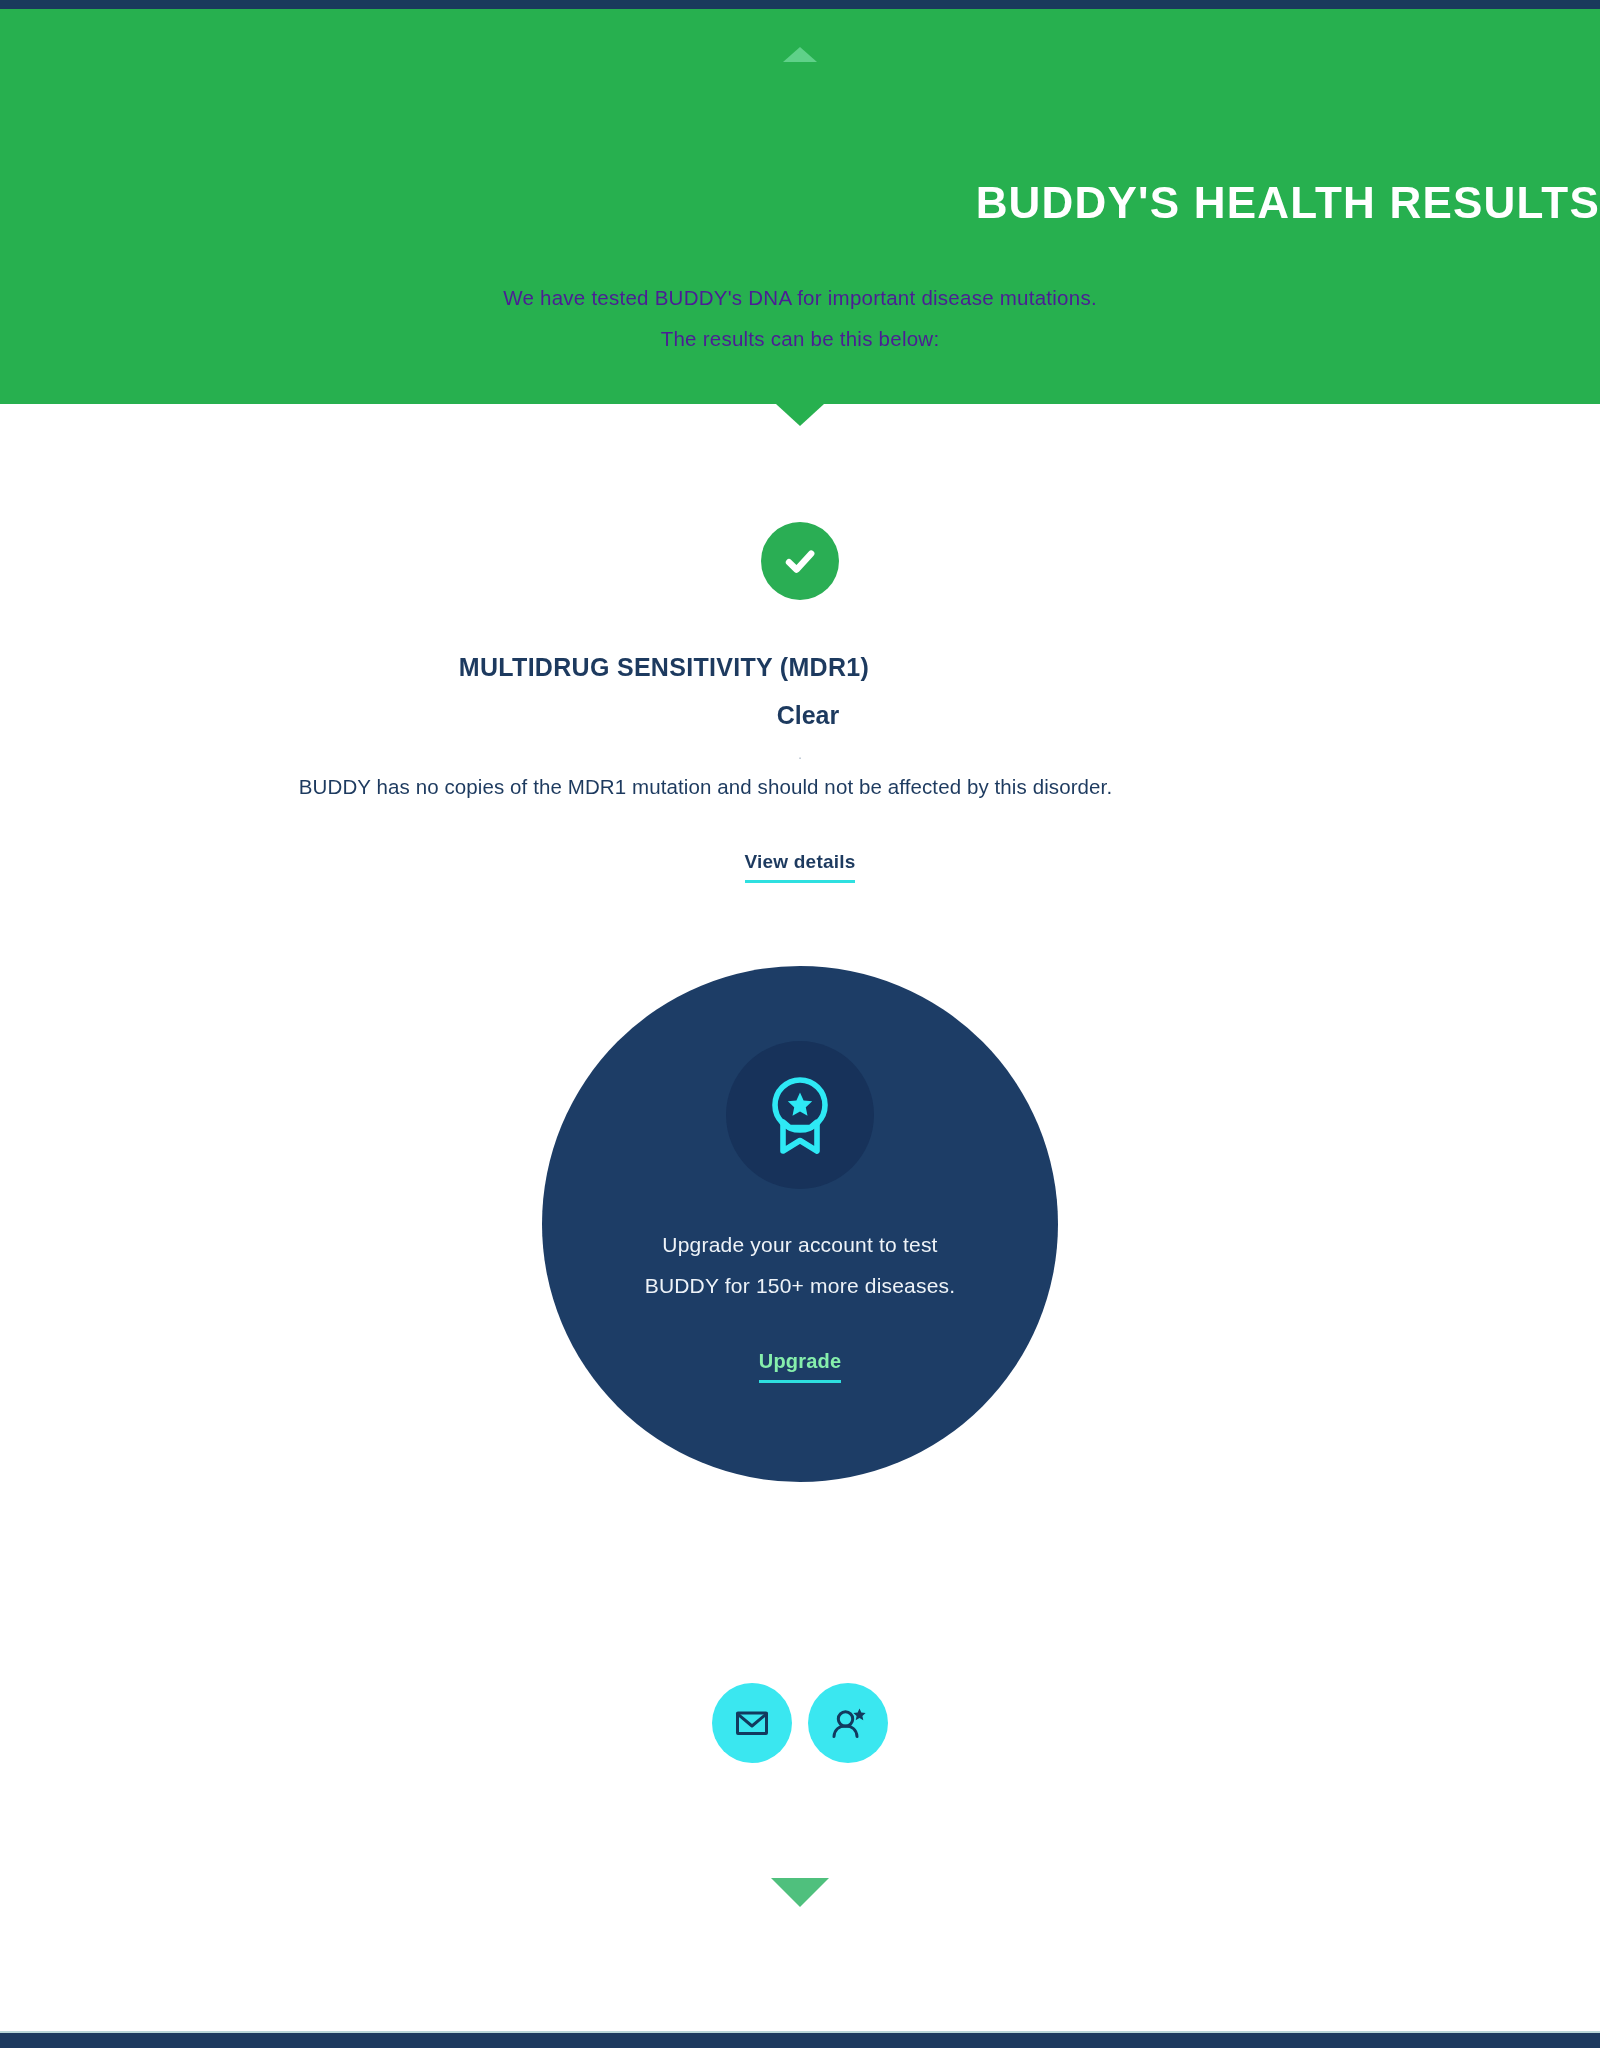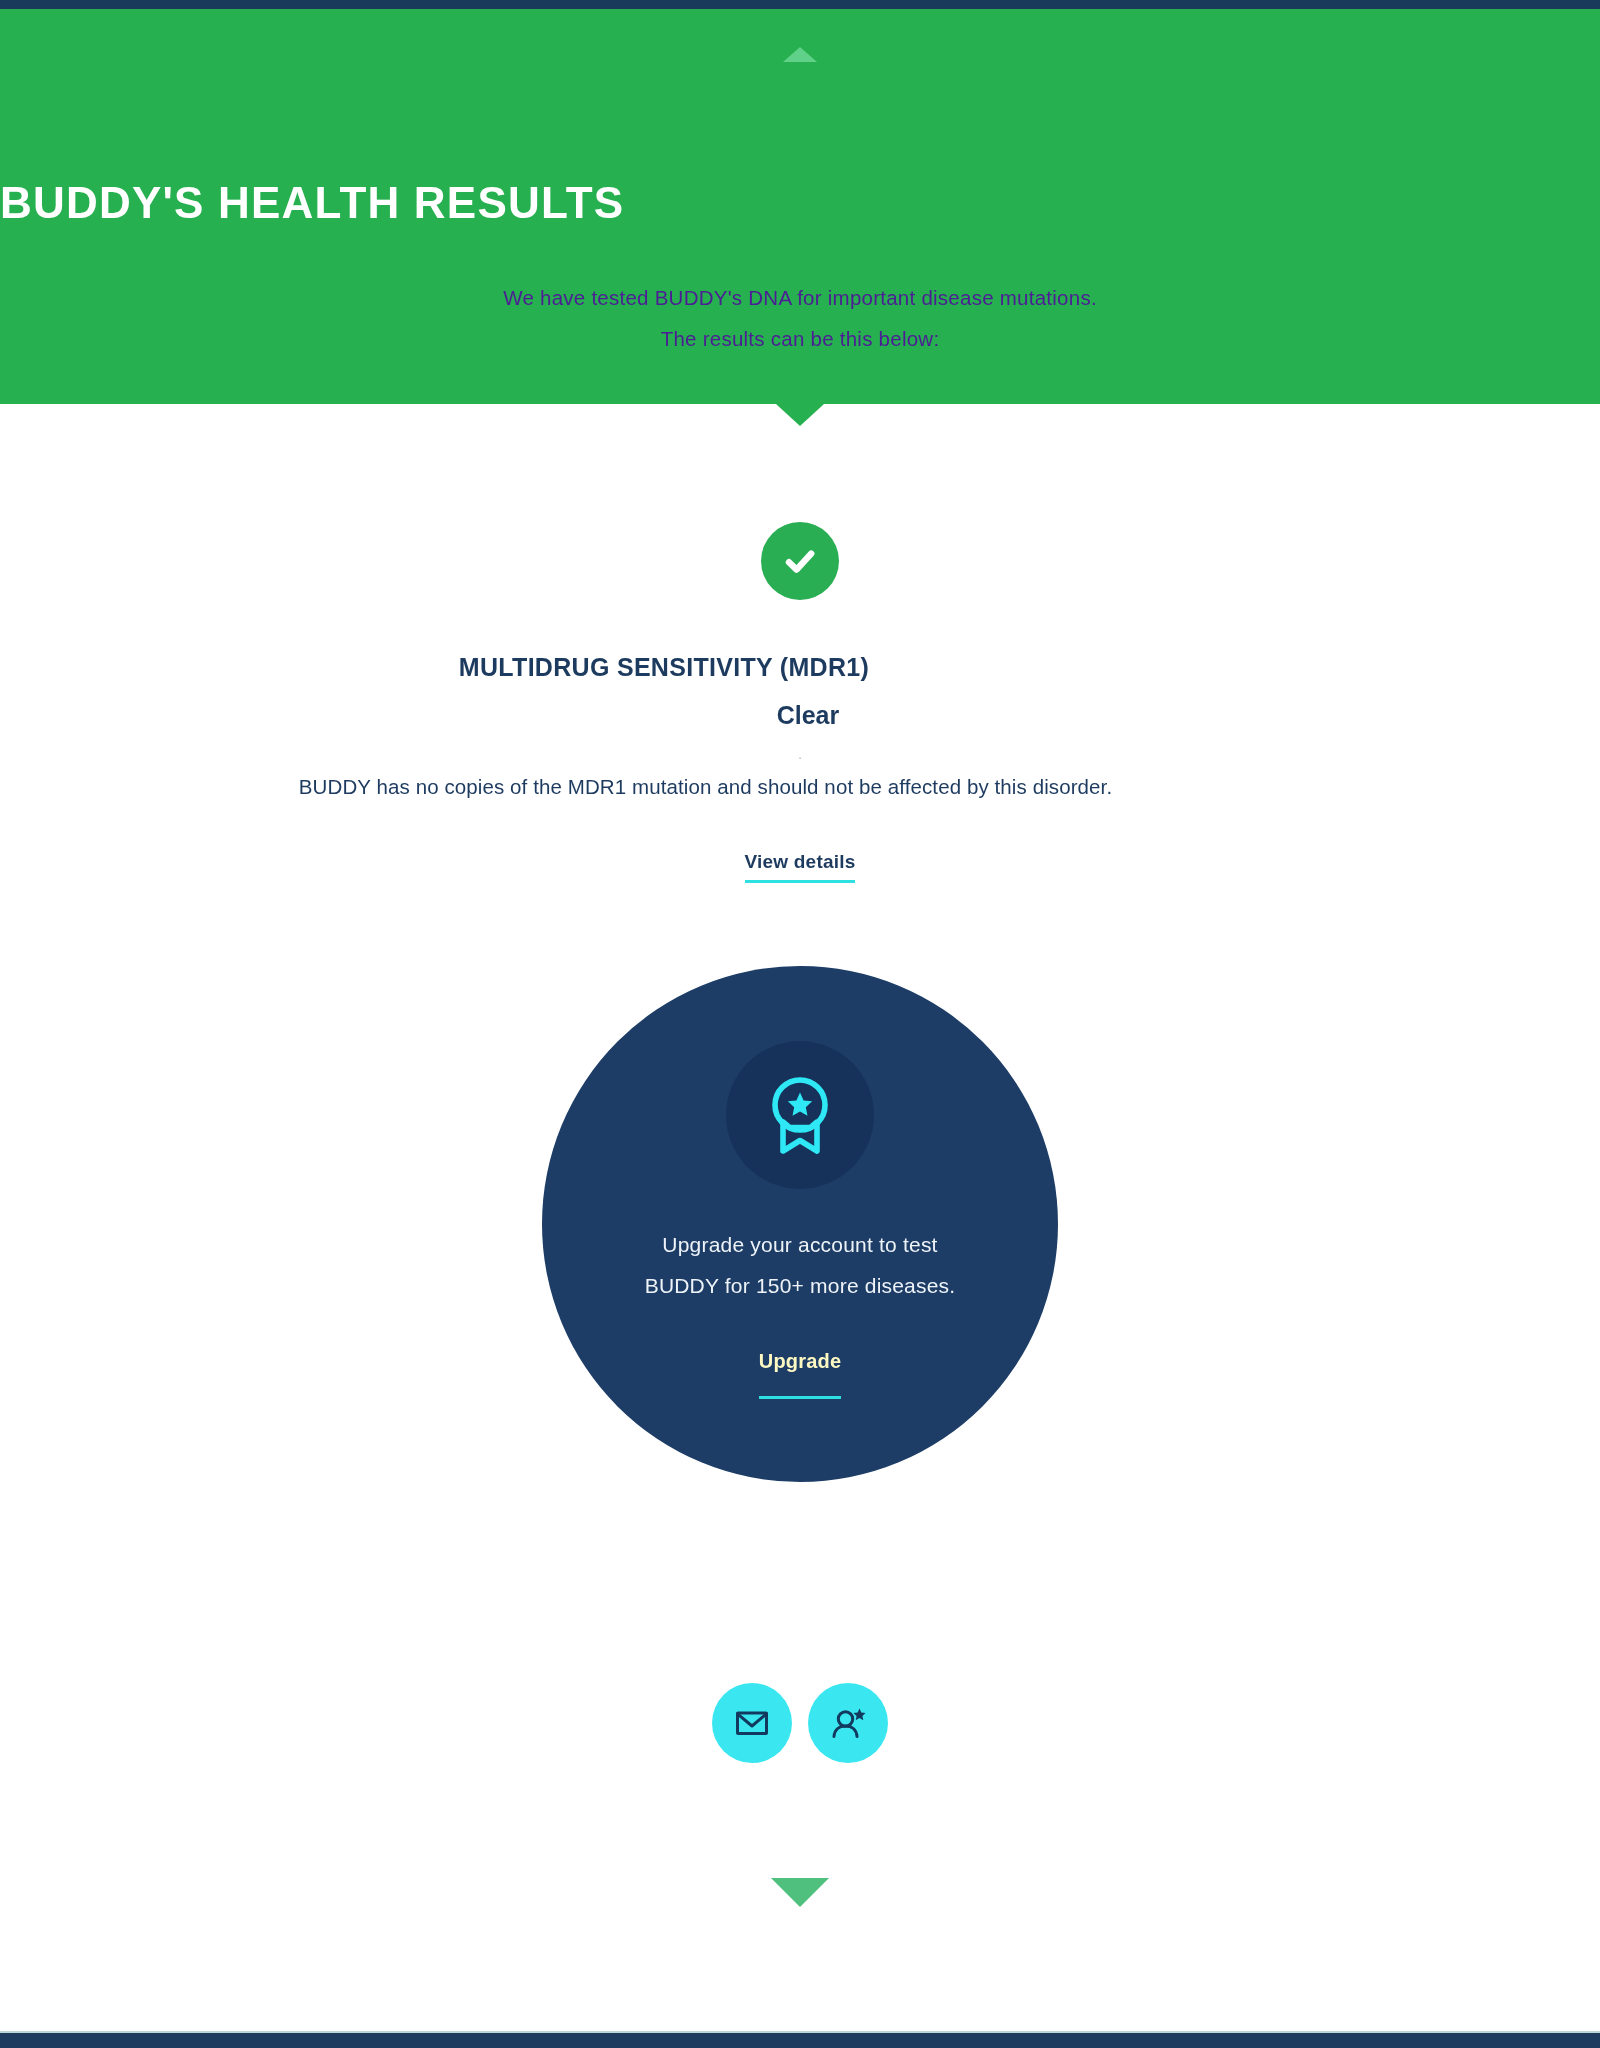--- a/index.html
+++ b/index.html
@@ -48,21 +48,21 @@
     border-left: 17px solid transparent;
     border-right: 17px solid transparent;
     border-bottom: 15px solid #5fd189;
   }
 
   .hero-title {
     position: absolute;
     top: 172px;
     left: 0;
     width: 1600px;
-    text-align: left;
+    text-align: right;
     color: #ffffff;
     font-size: 44px;
     font-weight: bold;
     letter-spacing: 1.2px;
     line-height: 1;
   }
 
   .hero-sub {
     position: absolute;
     top: 268px;
@@ -216,26 +216,26 @@
   .upgrade-link-wrap {
     position: absolute;
     top: 385px;
     left: 0;
     width: 516px;
     text-align: center;
     line-height: 1;
   }
   .upgrade-link {
     display: inline-block;
-    color: #fef9c3;
+    color: #86efac;
     font-size: 20px;
     font-weight: bold;
     letter-spacing: 0.2px;
     text-decoration: none;
-    padding-bottom: 25px;
+    padding-bottom: 9px;
     border-bottom: 3.5px solid #2ee0e0;
     cursor: pointer;
   }
 
   
   .share-row {
     position: absolute;
     top: 1683px;
     left: 50%;
     transform: translateX(-50%);

